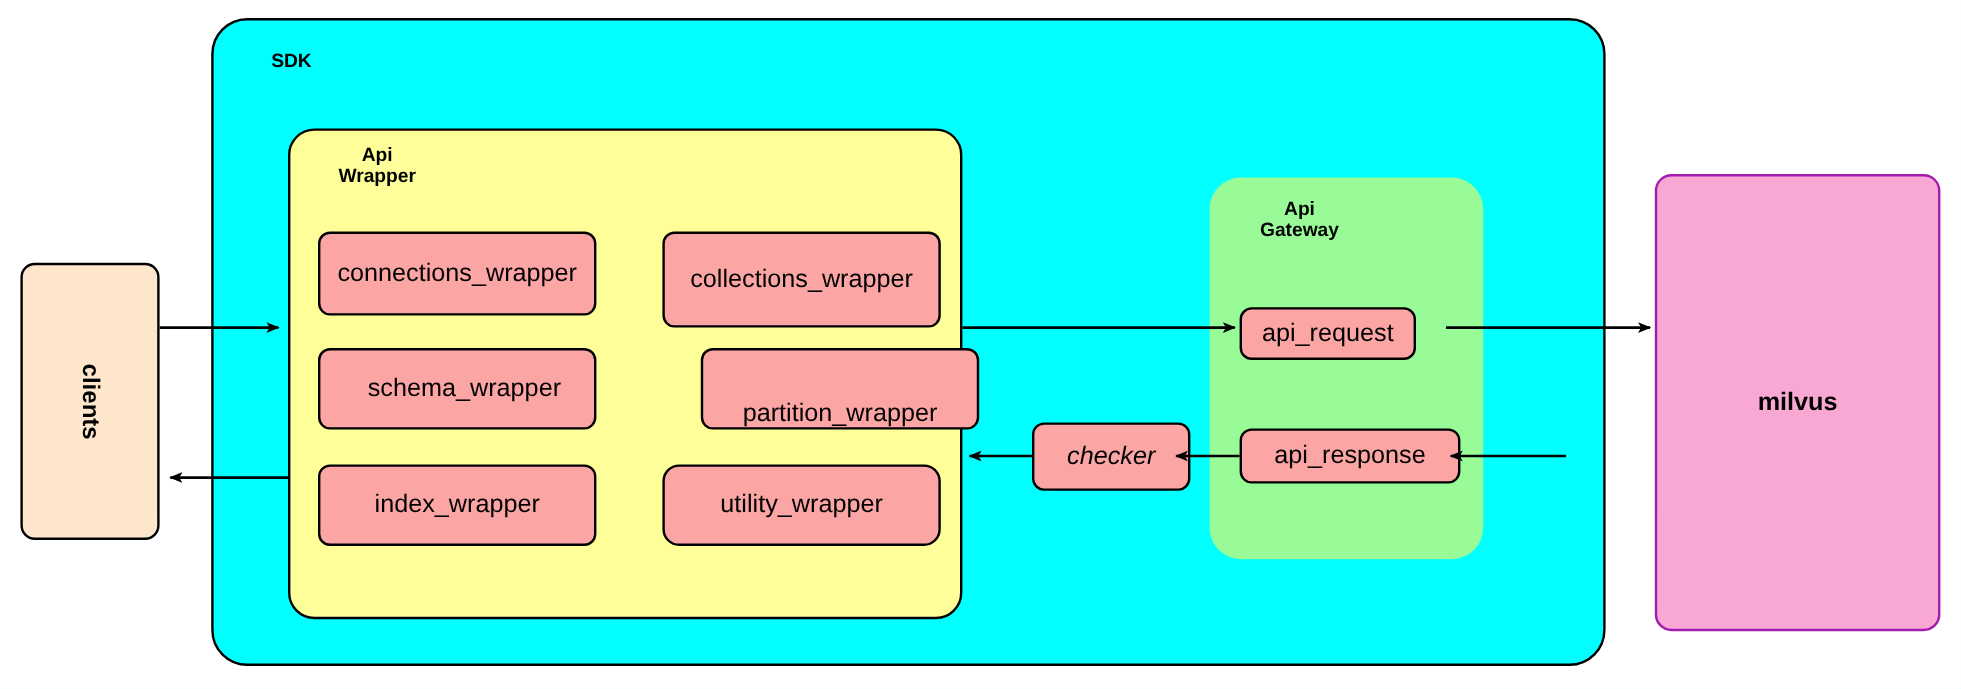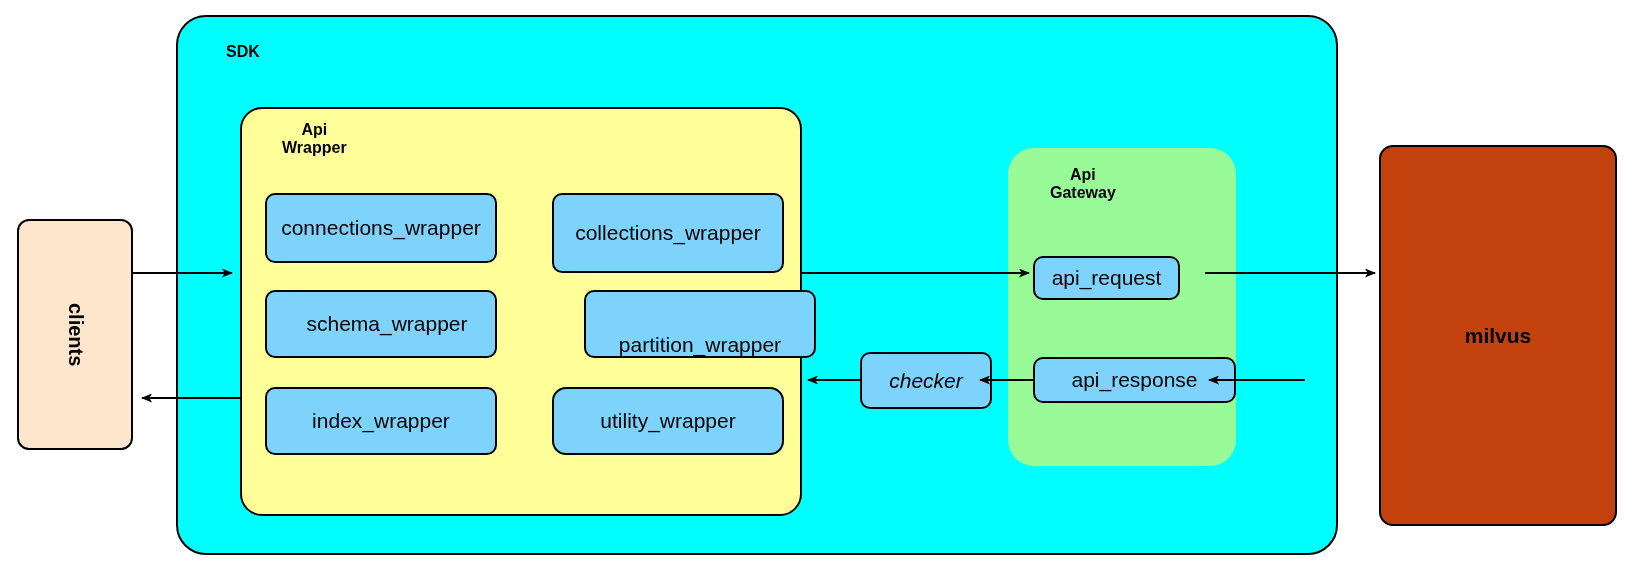--- a/index.html
+++ b/index.html
@@ -69,21 +69,21 @@
     border: none;
     border-radius: 26px;
   }
   .gateway-region .container-label {
     margin: 18px 0 0 42px;
     text-align: center;
   }
 
   
   .leaf-box {
-    background: #7dd3fc;
+    background: #fca5a5;
     border: 2px solid #000000;
     border-radius: 10px;
     font-size: 21px;
     line-height: 1.1;
   }
 
   
   .clients-box {
     background: #fde6cc;
     border: 2px solid #000000;
@@ -91,22 +91,22 @@
   }
   .clients-label {
     font-weight: bold;
     font-size: 20px;
     writing-mode: vertical-rl;
     text-orientation: mixed;
     white-space: nowrap;
   }
 
   .milvus-box {
-    background: #c2410c;
-    border: 2px solid #000000;
+    background: #f9a8d4;
+    border: 2px solid #a21caf;
     border-radius: 14px;
   }
   .milvus-label {
     font-weight: bold;
     font-size: 21px;
   }
 
   
   #arrows {
     position: absolute;
@@ -156,21 +156,21 @@
   </div>
 
   <div class="node container gateway-region" style="left:1008px; top:148px; width:228px; height:318px;">
     <div class="container-label">Api
 Gateway</div>
   </div>
 
   <div class="node leaf-box" style="left:1033px; top:256px; width:147px; height:44px;">
     <span>api_request</span>
   </div>
-  <div class="node leaf-box" style="left:1033px; top:357px; width:203px; height:46px;">
+  <div class="node leaf-box" style="left:1033px; top:357px; width:184px; height:46px;">
     <span>api_response</span>
   </div>
 
   <div class="node clients-box" style="left:17px; top:219px; width:116px; height:231px;">
     <span class="clients-label">clients</span>
   </div>
 
   <div class="node milvus-box" style="left:1379px; top:145px; width:238px; height:381px;">
     <span class="milvus-label">milvus</span>
   </div>

